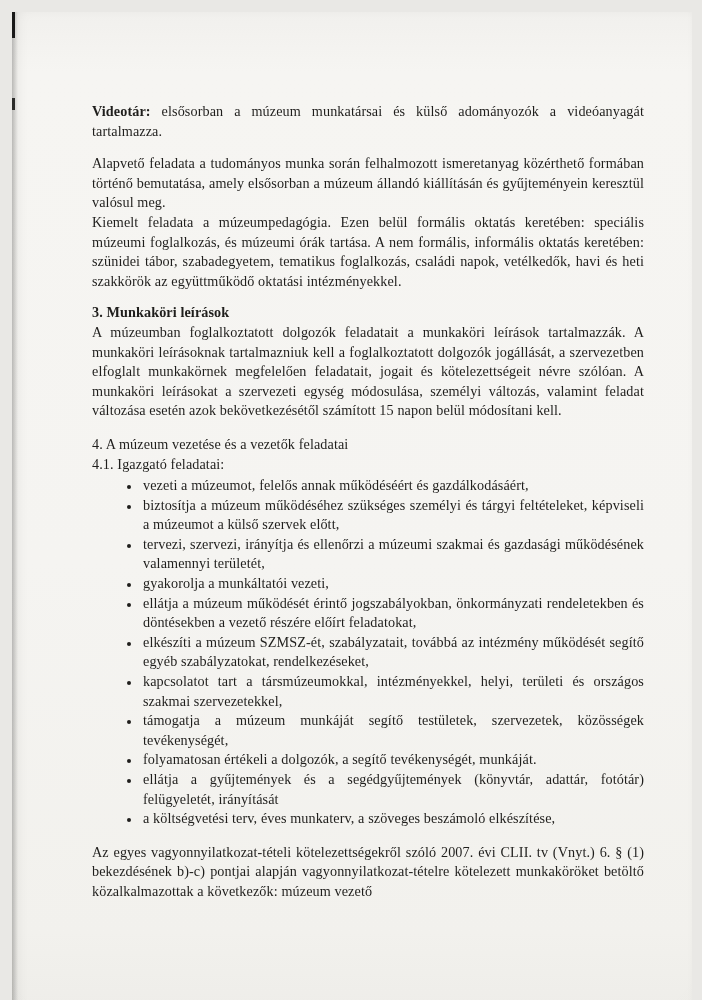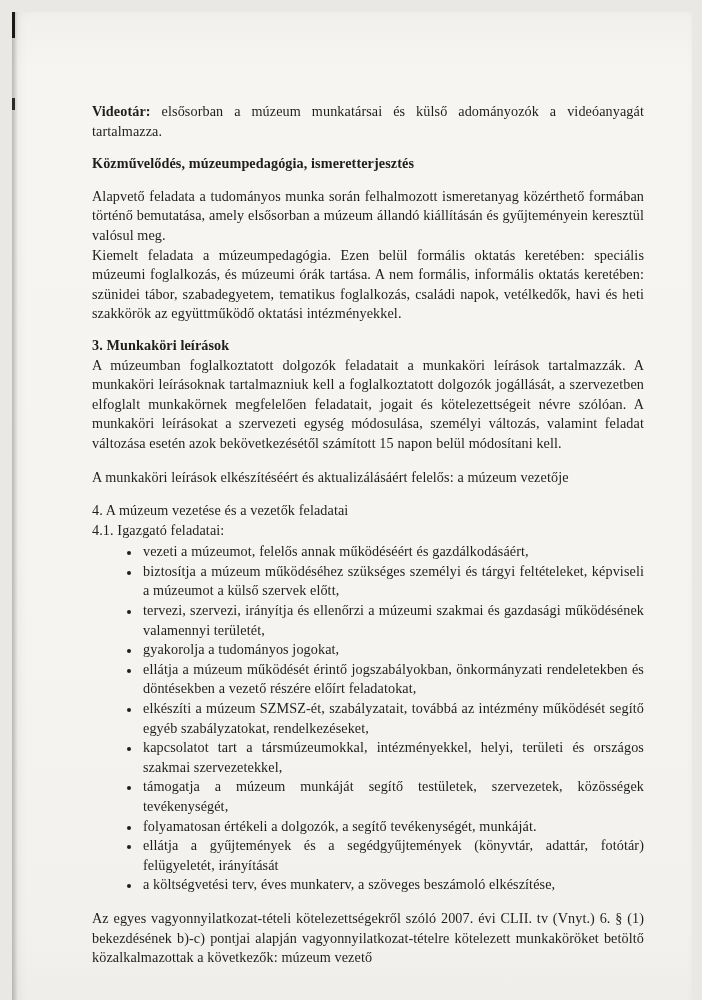--- a/index.html
+++ b/index.html
@@ -90,38 +90,36 @@
   <div class="scan-vignette"></div>
   <div class="edge-mark-top"></div>
   <div class="edge-mark-mid"></div>
   <div class="edge-shadow-left"></div>
   <div class="bottom-scan-line"></div>
 
   <div class="content">
 
     <p class="p-videotar"><span class="bold">Videotár:</span> <span>elsősorban a múzeum munkatársai és külső adományozók a videóanyagát tartalmazza.</span></p>
 
-    <p class="h-kozmuv">Közművelődés, múzeumpedagógia, ismeretterjesztés</p>
 
     <p>Alapvető feladata a tudományos munka során felhalmozott ismeretanyag közérthető formában történő bemutatása, amely elsősorban a múzeum állandó kiállításán és gyűjteményein keresztül valósul meg.</p>
     <p>Kiemelt feladata a múzeumpedagógia. Ezen belül formális oktatás keretében: speciális múzeumi foglalkozás, és múzeumi órák tartása. A nem formális, informális oktatás keretében: szünidei tábor, szabadegyetem, tematikus foglalkozás, családi napok, vetélkedők, havi és heti szakkörök az együttműködő oktatási intézményekkel.</p>
 
     <p class="h-sec3">3. Munkaköri leírások</p>
     <p>A múzeumban foglalkoztatott dolgozók feladatait a munkaköri leírások tartalmazzák. A munkaköri leírásoknak tartalmazniuk kell a foglalkoztatott dolgozók jogállását, a szervezetben elfoglalt munkakörnek megfelelően feladatait, jogait és kötelezettségeit névre szólóan. A munkaköri leírásokat a szervezeti egység módosulása, személyi változás, valamint feladat változása esetén azok bekövetkezésétől számított 15 napon belül módosítani kell.</p>
 
-    <p class="p-felelos">A munkaköri leírások elkészítéséért és aktualizálásáért felelős: a múzeum vezetője</p>
 
     <p class="h-sec4">4. A múzeum vezetése és a vezetők feladatai</p>
     <p class="h-sec41">4.1. Igazgató feladatai:</p>
 
     <ul class="duty-list">
       <li>vezeti a múzeumot, felelős annak működéséért és gazdálkodásáért,</li>
       <li>biztosítja a múzeum működéséhez szükséges személyi és tárgyi feltételeket, képviseli a múzeumot a külső szervek előtt,</li>
       <li>tervezi, szervezi, irányítja és ellenőrzi a múzeumi szakmai és gazdasági működésének valamennyi területét,</li>
-      <li>gyakorolja a tudományos jogokat,</li>
+      <li>gyakorolja a munkáltatói vezeti,</li>
       <li>ellátja a múzeum működését érintő jogszabályokban, önkormányzati rendeletekben és döntésekben a vezető részére előírt feladatokat,</li>
       <li>elkészíti a múzeum SZMSZ-ét, szabályzatait, továbbá az intézmény működését segítő egyéb szabályzatokat, rendelkezéseket,</li>
       <li>kapcsolatot tart a társmúzeumokkal, intézményekkel, helyi, területi és országos szakmai szervezetekkel,</li>
       <li>támogatja a múzeum munkáját segítő testületek, szervezetek, közösségek tevékenységét,</li>
       <li>folyamatosan értékeli a dolgozók, a segítő tevékenységét, munkáját.</li>
       <li>ellátja a gyűjtemények és a segédgyűjtemények (könyvtár, adattár, fotótár) felügyeletét, irányítását</li>
       <li>a költségvetési terv, éves munkaterv, a szöveges beszámoló elkészítése,</li>
     </ul>
 
     <p class="p-vagyon">Az egyes vagyonnyilatkozat-tételi kötelezettségekről szóló 2007. évi CLII. tv (Vnyt.) 6. § (1) bekezdésének b)-c) pontjai alapján vagyonnyilatkozat-tételre kötelezett munkaköröket betöltő közalkalmazottak a következők: múzeum vezető</p>

